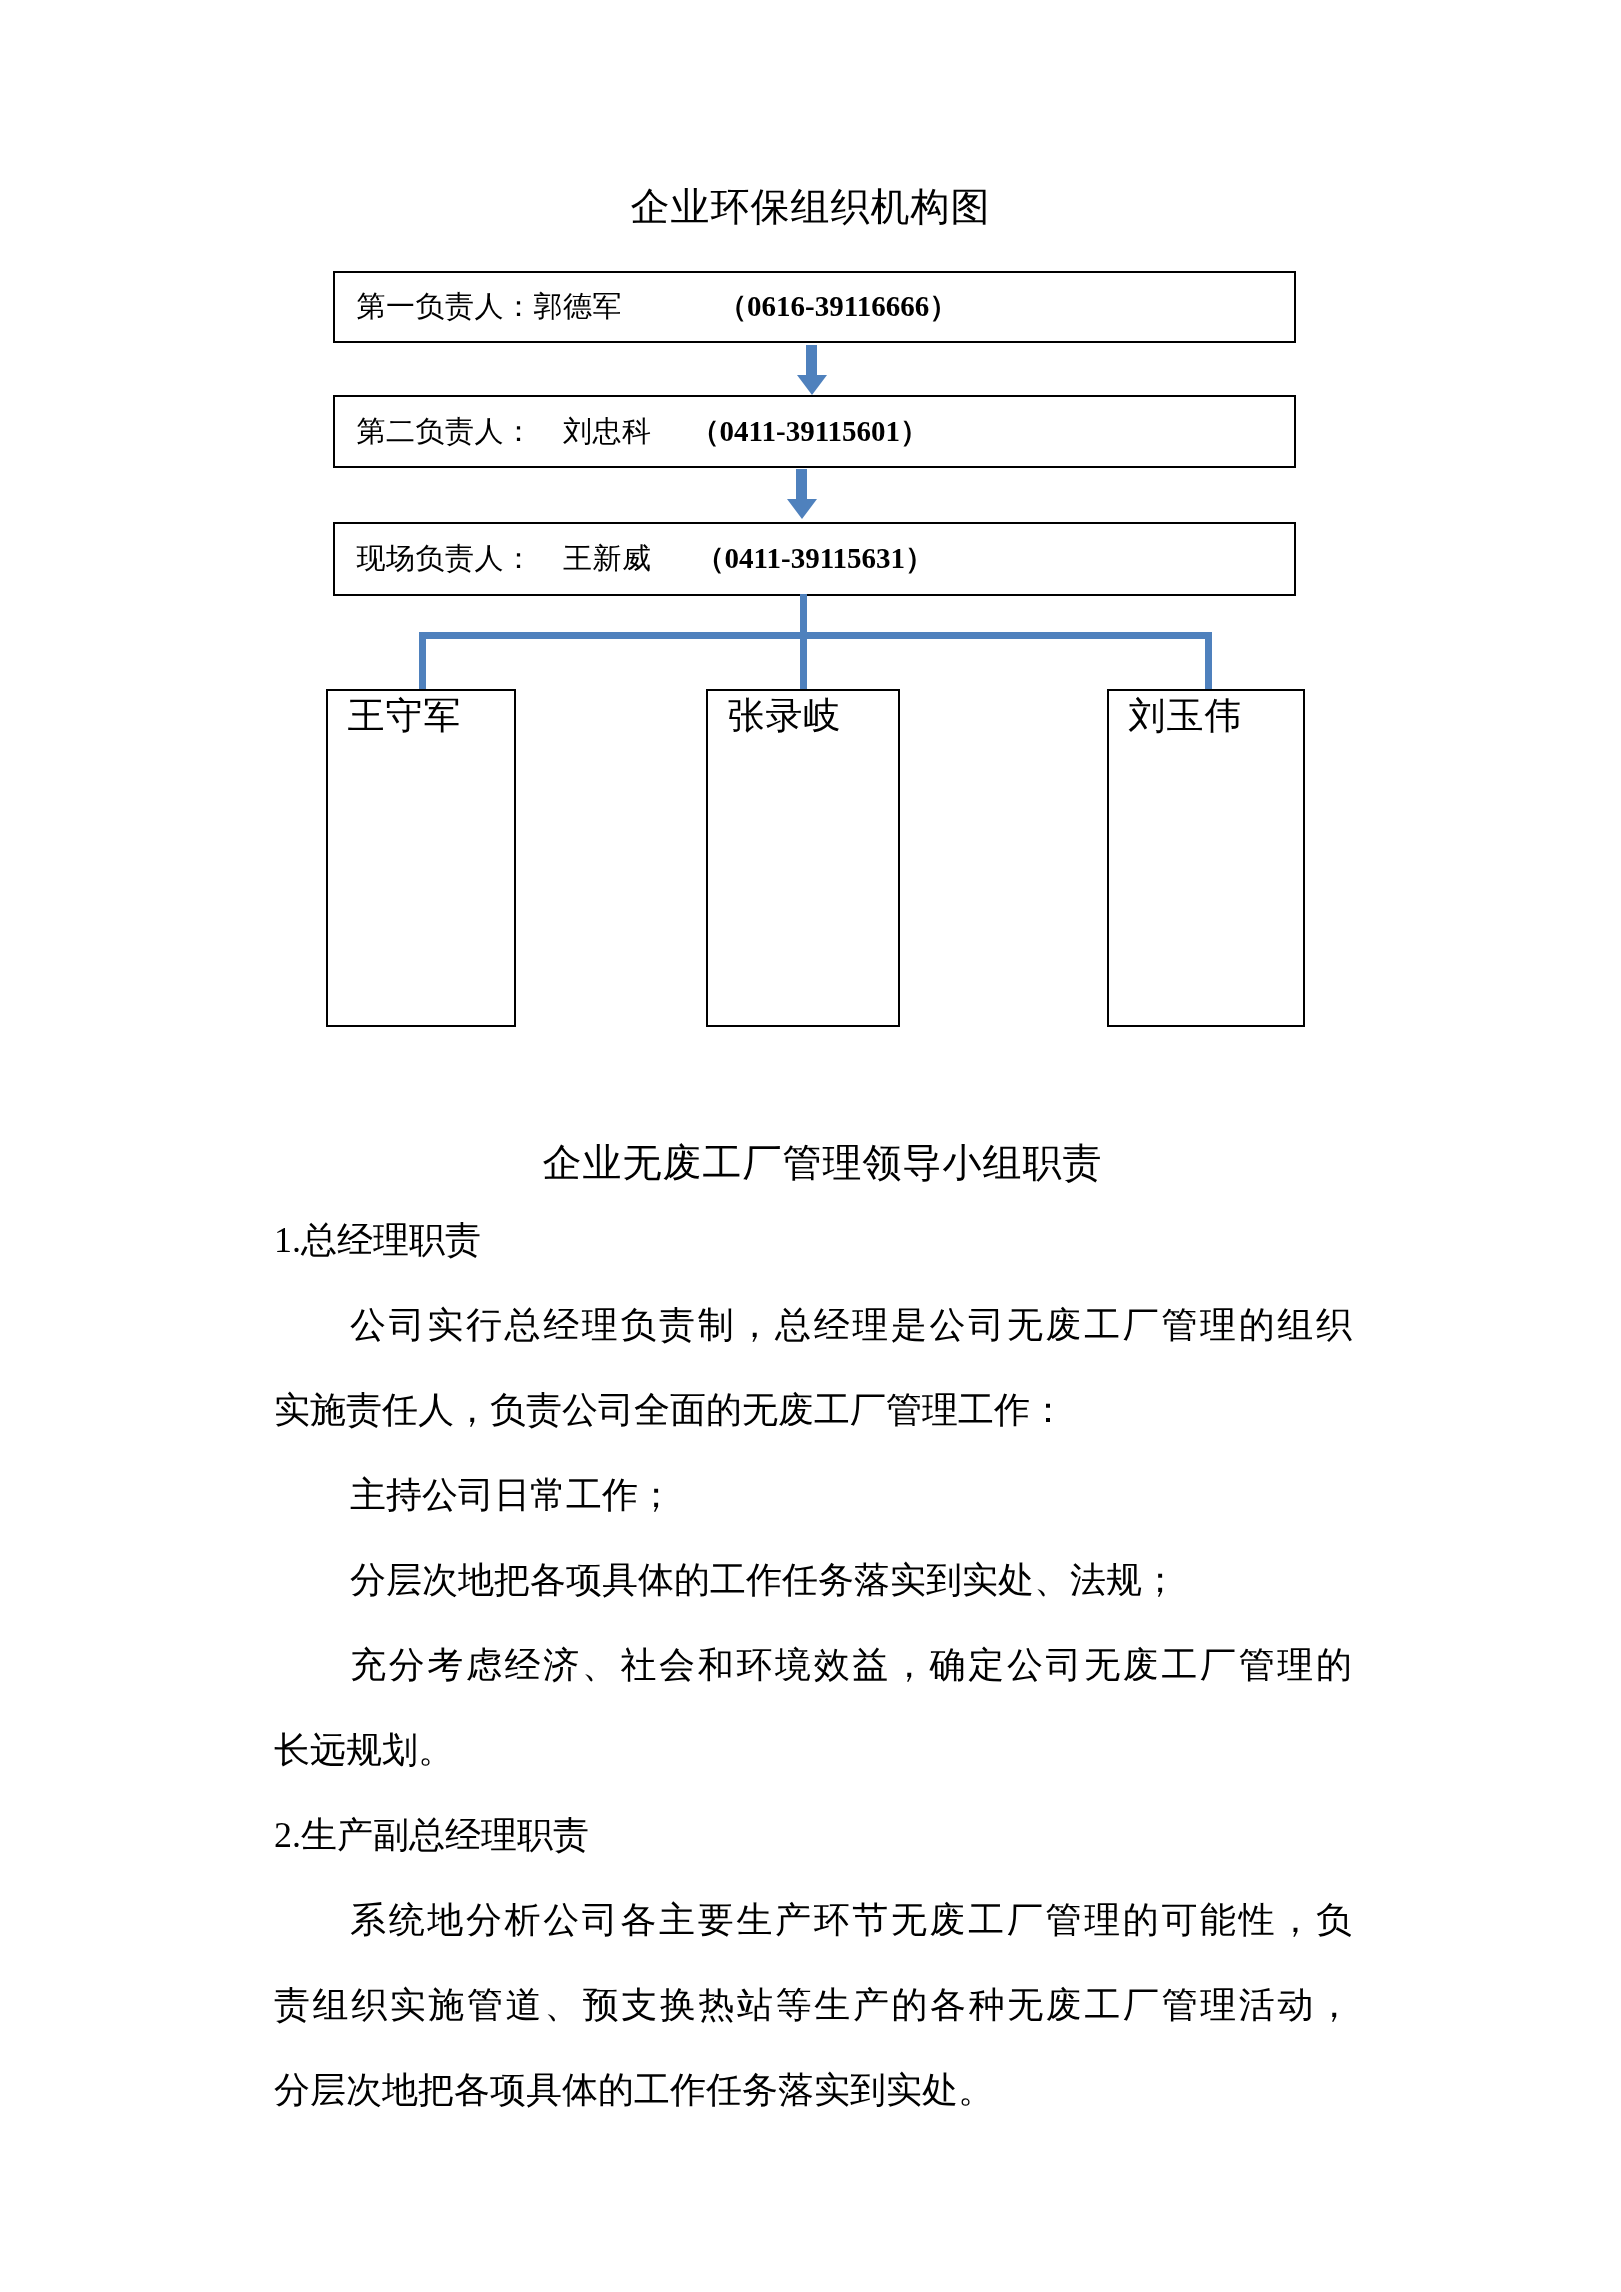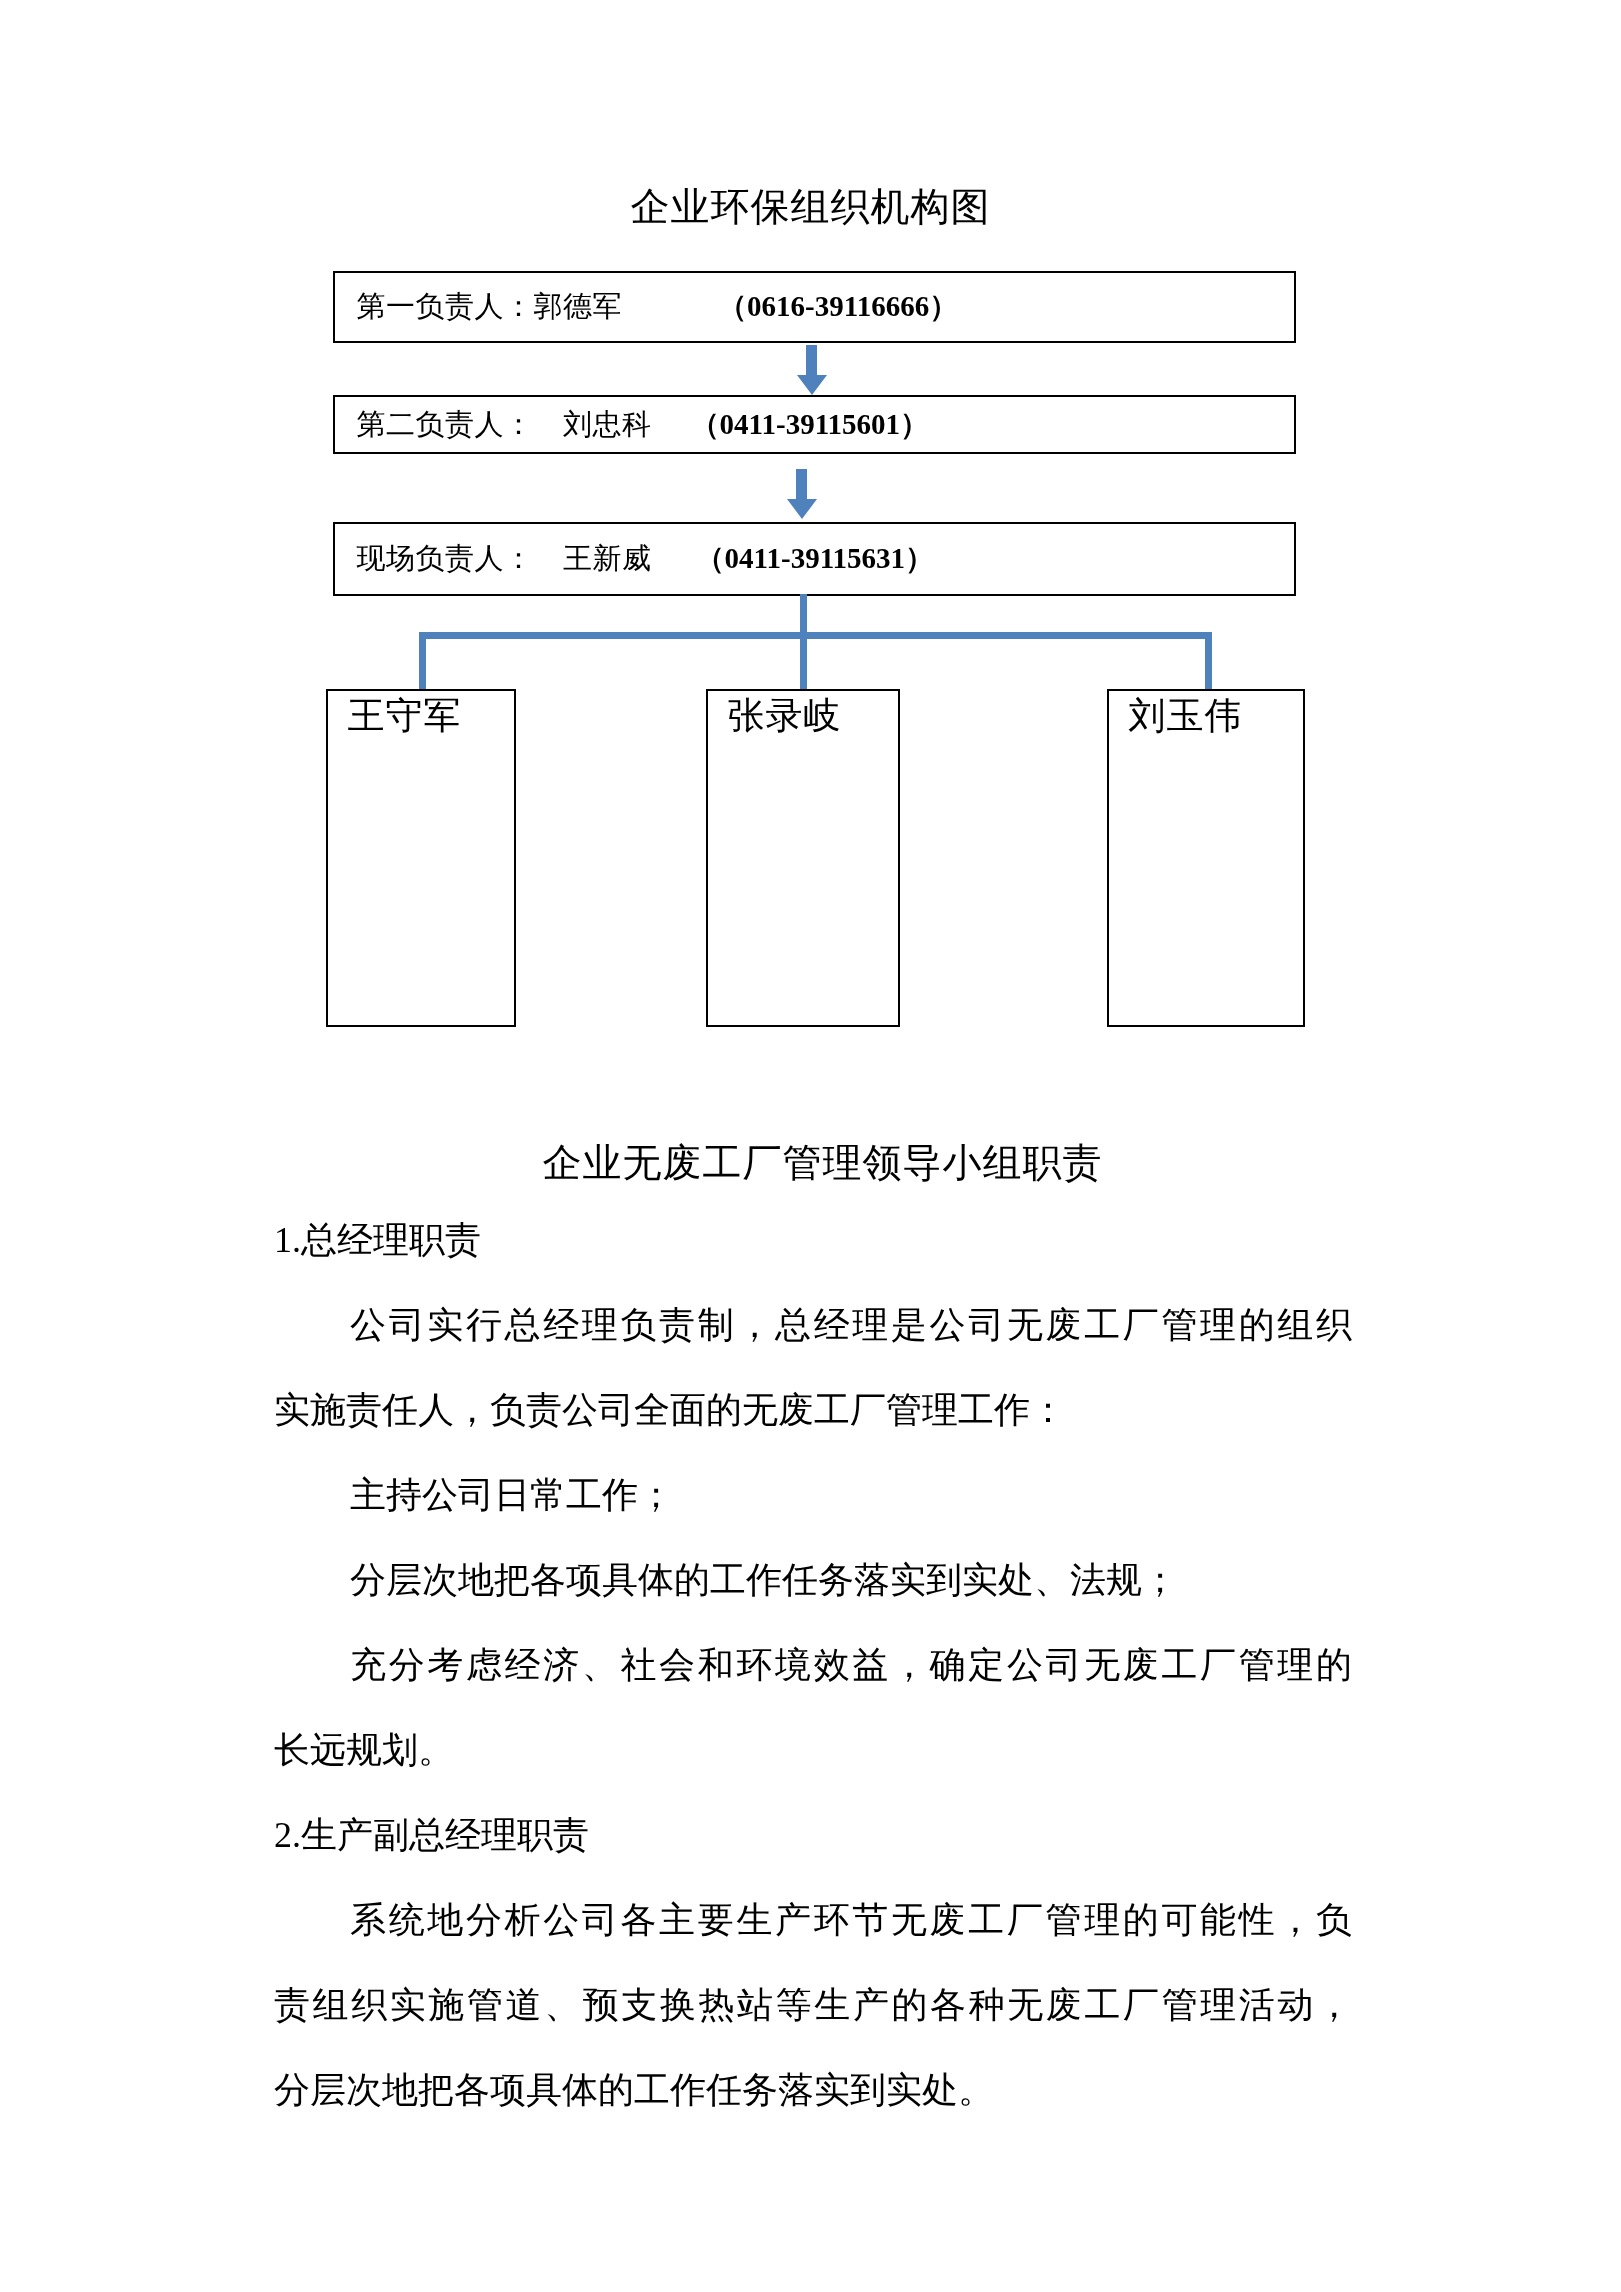--- a/index.html
+++ b/index.html
@@ -43,21 +43,21 @@
     border: 2px solid #000;
     background: #fff;
     display: flex;
     align-items: center;
     padding-left: 21.6px;
     font-size: 29px;
   }
   .lvl-box .lvl-label { letter-spacing: 0.5px; }
   .lvl-box .lvl-phone { font-weight: bold; font-size: 29px; }
   .box1 { top: 271px; height: 72px; gap: 47px; }
-  .box2 { top: 395px; height: 59px; }
+  .box2 { top: 395px; height: 73px; }
   .box3 { top: 522px; height: 74px; }
   .box1 .lvl-phone { margin-left: 49px; }
   .box2 .lvl-phone { margin-left: 39px; }
   .box3 .lvl-phone { margin-left: 44px; }
 
   
   .arrow { position: absolute; width: 31px; }
   .arrow .shaft { width: 10.8px; height: 30px; background: var(--accent); margin: 0 auto; }
   .arrow .head {
     width: 0; height: 0; margin: 0 auto;

